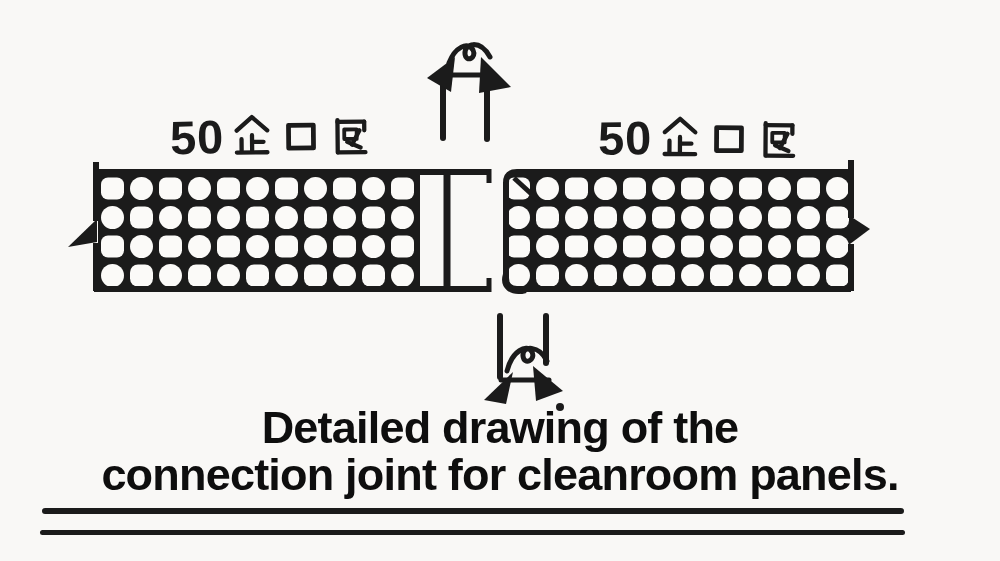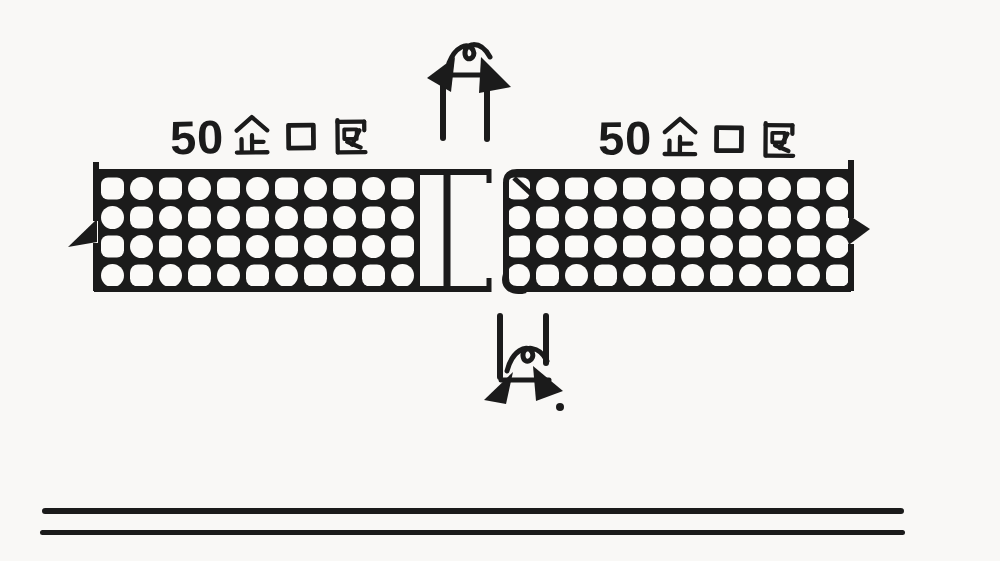--- a/index.html
+++ b/index.html
@@ -133,16 +133,20 @@
           <path d="M9,10 H37"></path>
           <path d="M37,10 V19"></path>
         <rect x="16" y="18" width="13" height="10" stroke-width="4"></rect>
         <path d="M32,19 L24,34"></path>
           <path d="M19,31 L33,37"></path>
           <path d="M10,42 H38"></path>
       </g>
     </svg>
   </div>
 
+  <div class="caption">
+    <div>Detailed drawing of the</div>
+    <div>connection joint for cleanroom panels.</div>
+  </div>
 
   <div class="rule rule-top"></div>
   <div class="rule rule-bottom"></div>
 </div>
 
 </body></html>

